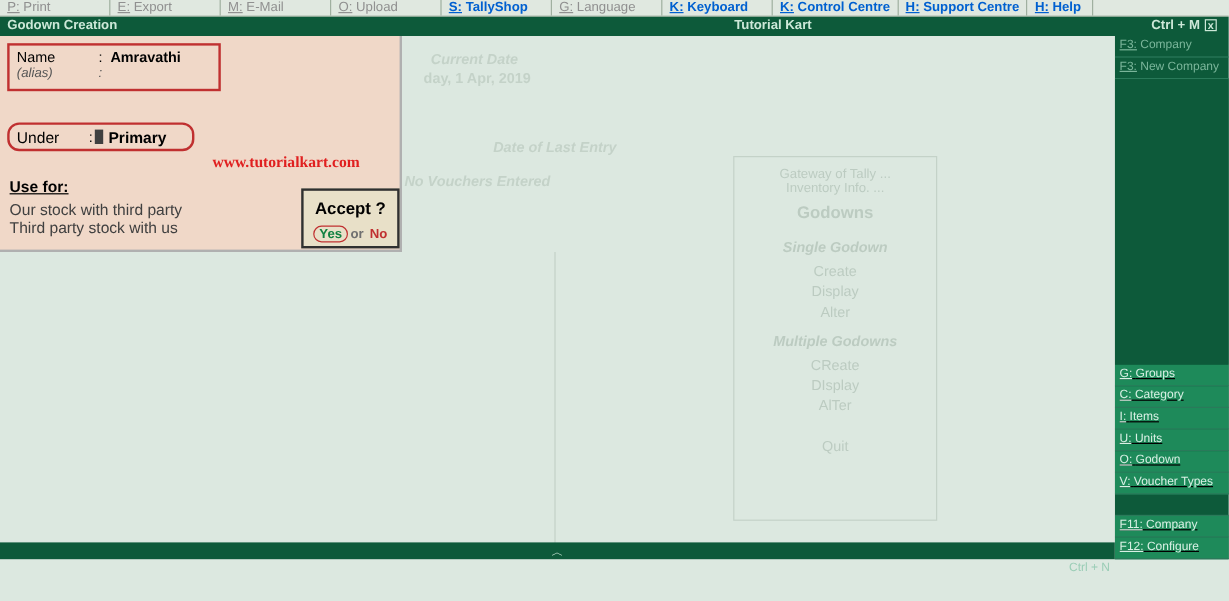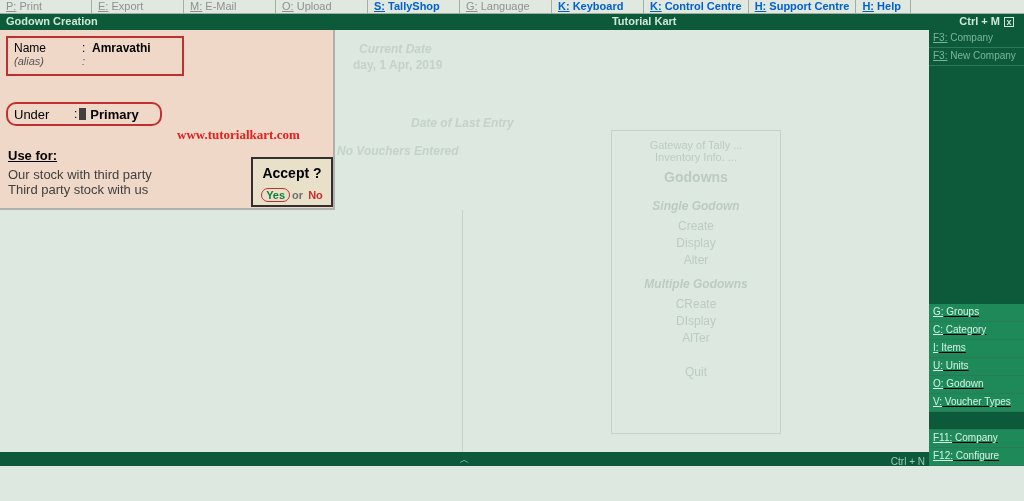--- a/index.html
+++ b/index.html
@@ -166,21 +166,21 @@
   .bottom-item.accept { color: #0060d0; font-weight: bold; }
 
   .scroll-bar {
     position: absolute; left: 0; bottom: 0;
     width: 929px; height: 14px;
     background: #0d5a3a;
     text-align: center;
   }
   .scroll-arrow { color: #cde8d8; font-size: 10px; line-height: 14px; }
   .scroll-label {
-    position: absolute; right: 4px; top: 4px;
+    position: absolute; right: 4px; top: 16px;
     color: #9acdb6; font-size: 10px;
   }
 
   .lower-sidebar { display: flex; flex-direction: column; text-decoration: underline; }
 </style>
 </head>
 <body>
 
 <div class="top-menu">
   <div class="top-menu-item disabled"><span class="hkey">P:</span> <span>Print</span></div>

